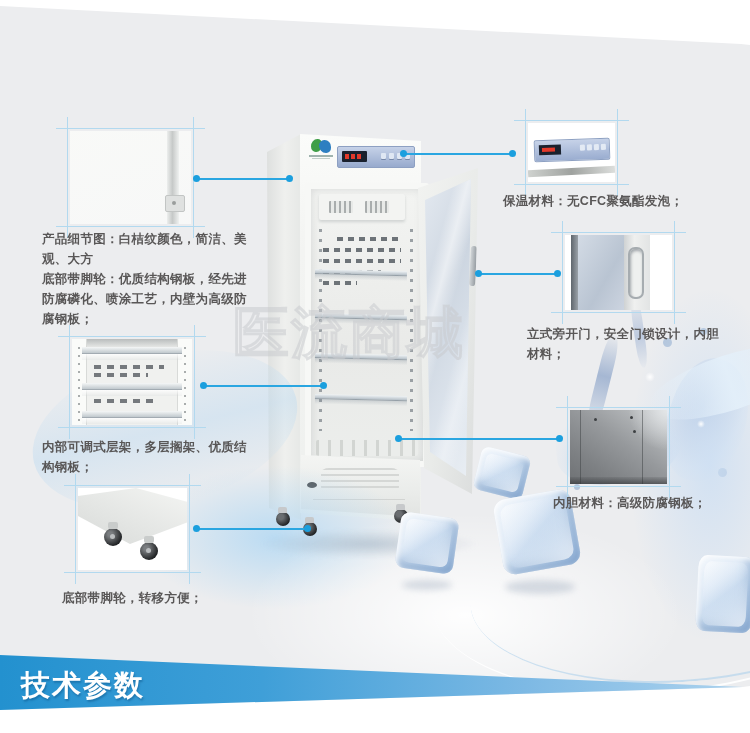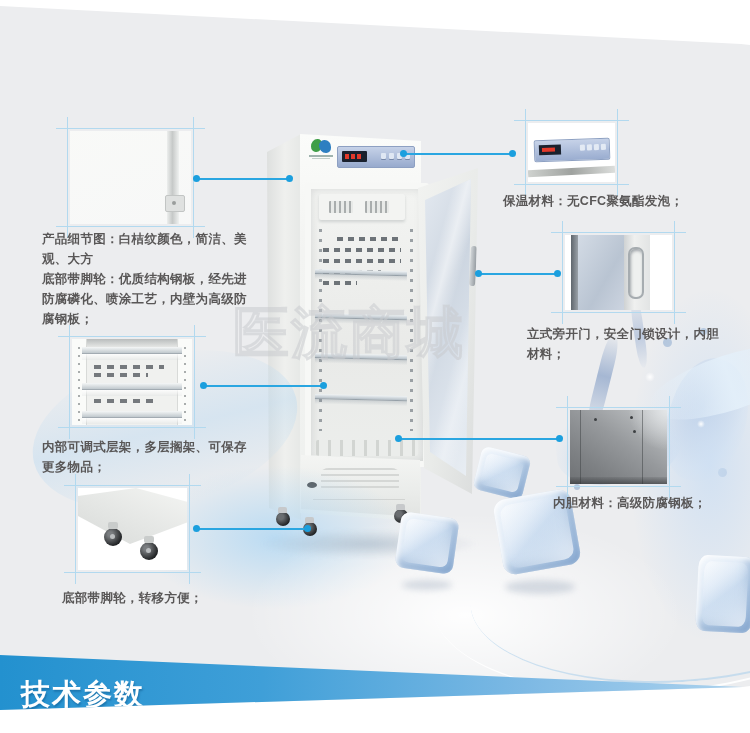--- a/index.html
+++ b/index.html
@@ -14,21 +14,21 @@
       background:linear-gradient(90deg,#2391cf 0%,#3f9fd8 35%,#7db9e4 70%,#aed3ee 100%);
       clip-path:polygon(0 0,741px 39px,0 67px);}
   .banner-bottom{left:0;top:655px;width:750px;height:56px;z-index:6;
       background:linear-gradient(90deg,#2391cf 0%,#3f9fd8 35%,#7db9e4 70%,#aed3ee 100%);
       clip-path:polygon(0 0,743px 32px,0 55px);}
   .band-bottom-white{left:0;top:686px;width:750px;height:47px;background:#fff;
       clip-path:polygon(0 24px,743px 1px,750px 0,750px 47px,0 47px);z-index:5;}
   .banner-title{position:absolute;left:21px;color:#fff;font-size:29px;font-weight:bold;
       letter-spacing:2px;text-shadow:1px 2px 2px rgba(0,60,110,.35);white-space:nowrap;}
   .banner-top .banner-title{top:17px;}
-  .banner-bottom .banner-title{top:20px;}
+  .banner-bottom .banner-title{top:11px;}
 
   
   .glow{border-radius:50%;z-index:1;}
   .glow-casters{left:140px;top:465px;width:270px;height:145px;
       background:radial-gradient(ellipse,rgba(178,216,243,.85),rgba(178,216,243,0) 70%);}
   .glow-bottom{left:250px;top:515px;width:430px;height:200px;
       background:radial-gradient(ellipse,rgba(255,255,255,.95),rgba(255,255,255,0) 72%);}
   .glow-right{left:630px;top:290px;width:160px;height:350px;
       background:radial-gradient(ellipse,rgba(203,222,243,.8),rgba(203,222,243,0) 72%);}
   .band-left{left:30px;top:355px;width:270px;height:150px;border-radius:50%;z-index:1;
@@ -442,21 +442,21 @@
   <div class="callout" style="left:398px;top:438px;width:162px;">
       <i class="s"></i>
       <i class="e"></i>
     </div>
 
   <div class="ctext" style="left:42px;top:229px;width:208px;">
     <p>产品细节图：白桔纹颜色，简洁、美观、大方</p>
     <p>底部带脚轮：优质结构钢板，经先进防腐磷化、喷涂工艺，内壁为高级防腐钢板；</p>
   </div>
   <div class="ctext" style="left:42px;top:437px;width:208px;">
-    <p>内部可调式层架，多层搁架、可保存更多物品；</p>
+    <p>内部可调式层架，多层搁架、优质结构钢板；</p>
   </div>
   <div class="ctext" style="left:503px;top:191px;width:240px;">
     <p>保温材料：无CFC聚氨酯发泡；</p>
   </div>
   <div class="ctext" style="left:62px;top:588px;width:210px;">
     <p>底部带脚轮，转移方便；</p>
   </div>
   <div class="ctext" style="left:527px;top:324px;width:196px;">
     <p>立式旁开门，安全门锁设计，内胆材料；</p>
   </div>

